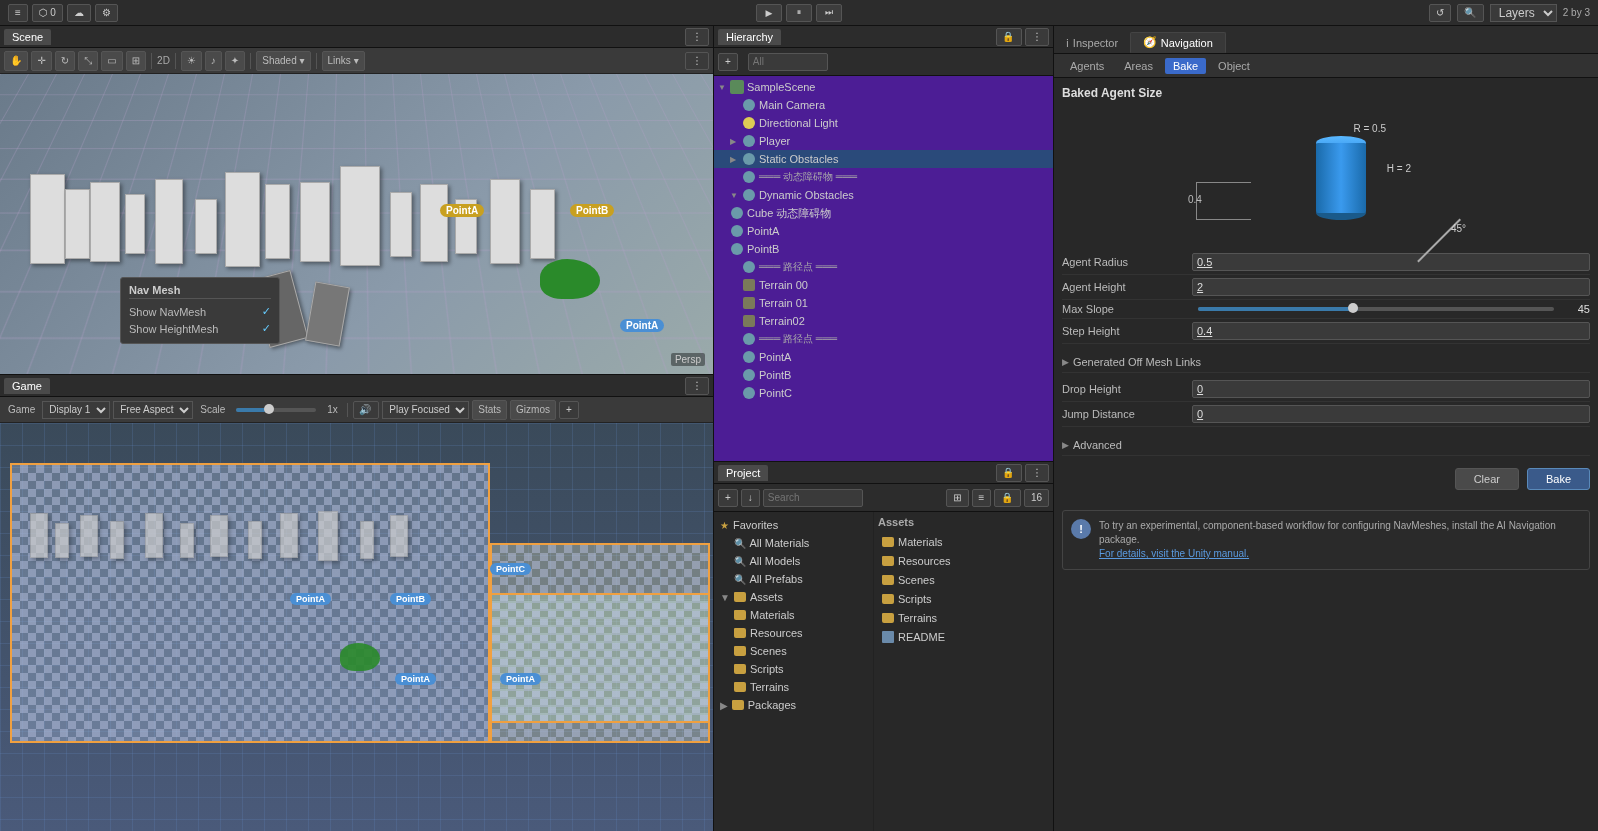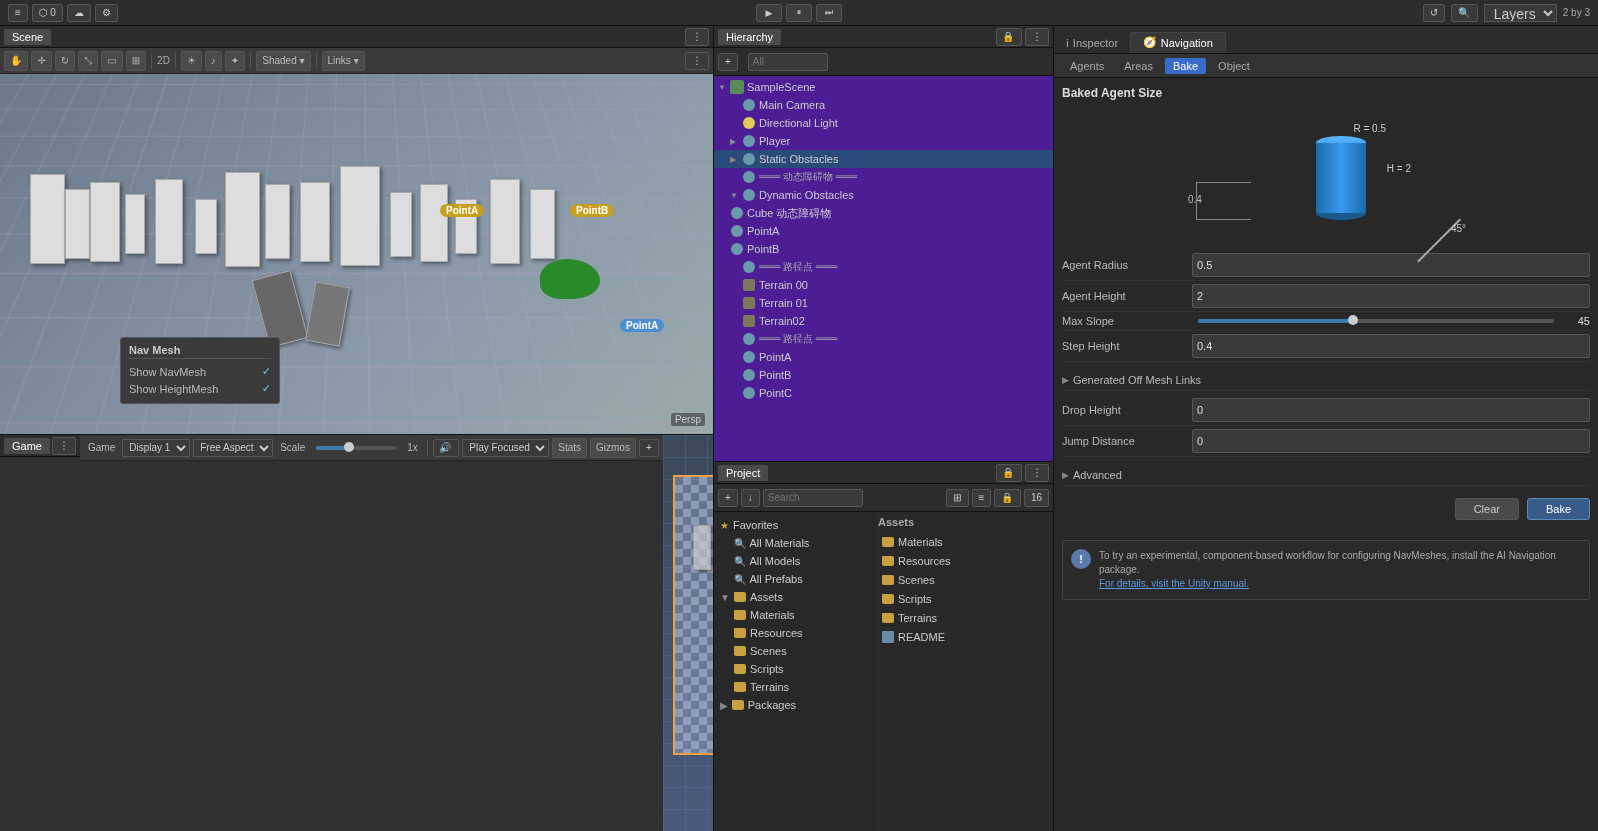--- a/index.html
+++ b/index.html
@@ -68,24 +68,23 @@
       display: flex;
       align-items: center;
       justify-content: center;
       cursor: pointer;
       font-size: 9px;
     }
     .layers-select {
       background: #3a3a3a;
       border: 1px solid #555;
       color: #ccc;
-      font-size: 14px;
+      font-size: 12px;
       height: 18px;
       padding: 0 4px;
-      text-align: right;
     }
     .layout-label {
       font-size: 10px;
       color: #aaa;
     }
 
     
     .main-area {
       display: flex;
       flex: 1;
@@ -239,23 +238,23 @@
     .green-blob {
       position: absolute;
       background: #2a8a2a;
       border-radius: 50% 60% 50% 40%;
       width: 60px;
       height: 40px;
     }
 
     
     .game-panel {
-      height: 396px;
-      display: flex;
-      flex-direction: row;
+      height: 456px;
+      display: flex;
+      flex-direction: column;
       background: #303030;
       flex-shrink: 0;
     }
     .game-viewport {
       flex: 1;
       position: relative;
       overflow: hidden;
       background: #444;
     }
     .game-bg {
@@ -571,23 +570,24 @@
       flex-shrink: 0;
     }
     .prop-value {
       flex: 1;
       font-size: 11px;
       color: #ddd;
       background: #3a3a3a;
       border: 1px solid #555;
       padding: 1px 4px;
       border-radius: 2px;
-      height: 24px;
-      display: flex;
-      align-items: center;
+      height: 18px;
+      display: flex;
+      align-items: center;
+      text-decoration: underline;
     }
     .prop-slider-row {
       display: flex;
       align-items: center;
       padding: 3px 0;
       border-bottom: 1px solid #333;
     }
     .prop-slider {
       flex: 1;
       height: 4px;

